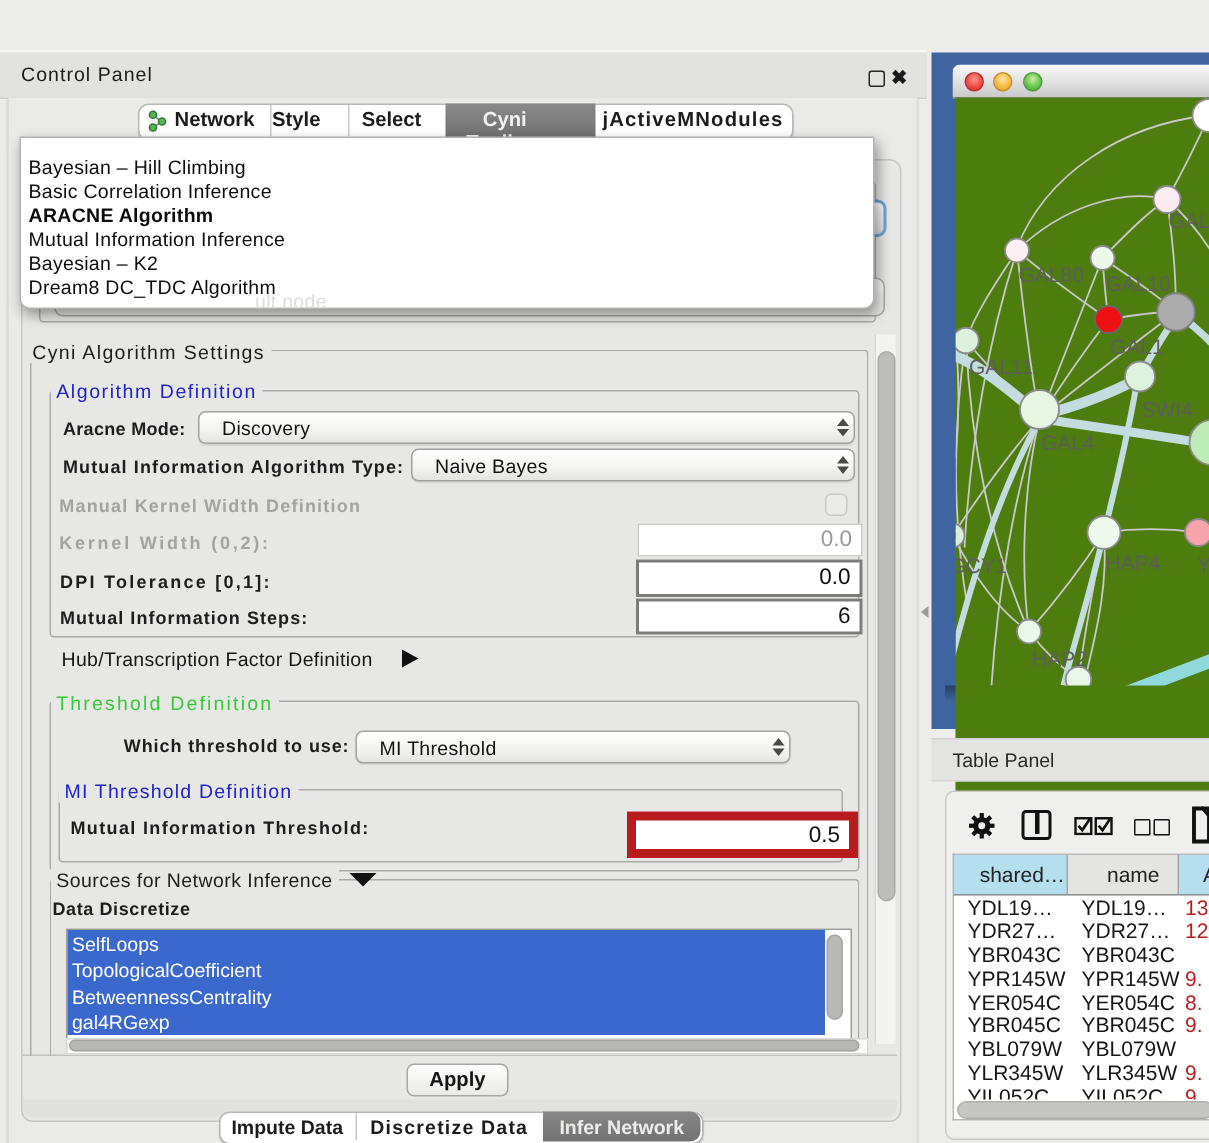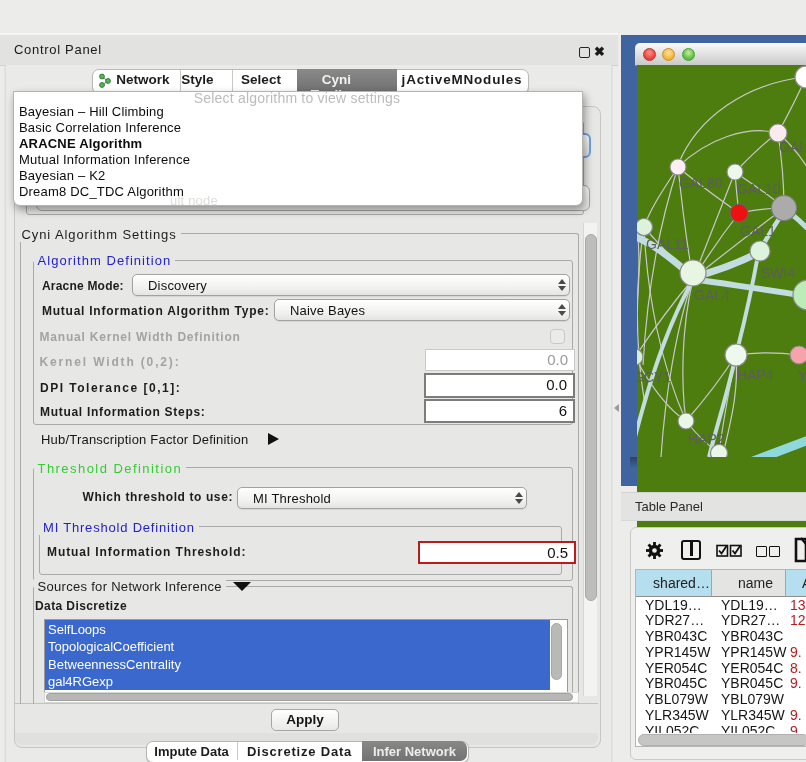--- a/index.html
+++ b/index.html
@@ -91,21 +91,21 @@
   <div class="groupbox" style="left:33px;top:434px;width:538px;height:112px;"></div>
   <div class="gtitle abs" style="left:33.5px;top:428px;color:#33cc33;letter-spacing:1.45px;">Threshold Definition</div>
   <div class="lbl abs" style="left:79px;top:457px;width:154px;text-align:right;letter-spacing:.6px;">Which threshold to use:</div>
   <div class="combo" style="left:237px;top:454px;width:288px;height:20px;">
     <span class="ct">MI Threshold</span>
       <span class="carr" style="top:4px;"></span>
   </div>
   <div class="groupbox" style="left:39px;top:493px;width:521px;height:47px;"></div>
   <div class="gtitle abs" style="left:39px;top:487px;color:#2222cc;letter-spacing:.8px;">MI Threshold Definition</div>
   <div class="lbl abs" style="left:47px;top:512px;letter-spacing:.9px;">Mutual Information Threshold:</div>
-  <div class="fld" style="left:418px;top:508px;width:136px;height:18px;border:2px solid #b91c1c;padding:1px 6px 0 12px;">0.5</div>
+  <div class="fld" style="left:418px;top:508px;width:136px;height:18px;border:6px solid #b91c1c;padding:1px 6px 0 0;">0.5</div>
 
   <div class="abs" style="left:33px;top:553px;width:538px;height:117px;border:1px solid #a9a9a7;border-bottom:none;border-radius:3px 3px 0 0;"></div>
   <div class="gtitle abs" style="left:33.5px;top:546px;letter-spacing:.3px;">Sources for Network Inference</div>
   <div class="abs" style="left:233px;top:549px;width:0;height:0;border-left:9.5px solid transparent;border-right:9.5px solid transparent;border-top:9.5px solid #111;"></div>
   <div class="lbl abs" style="left:35px;top:566px;letter-spacing:.4px;">Data Discretize</div>
   <div class="abs" style="left:44px;top:586px;width:522px;height:72px;background:#fff;border:1px solid #9b9b99;"></div>
   <div class="abs" style="left:45px;top:587px;width:505px;height:70px;background:#3b68cd;"></div>
   <div class="abs" style="left:48px;top:588px;font-size:13px;color:#fff;line-height:17.4px;">SelfLoops<br>TopologicalCoefficient<br>BetweennessCentrality<br>gal4RGexp</div>
   <div class="abs" style="left:551px;top:590px;width:9px;height:55px;background:#b9b9b7;border:1px solid #a6a6a4;border-radius:6px;"></div>
 
@@ -205,21 +205,20 @@
         <text x="57" y="235">GAL4</text>
         <text x="-4" y="317">GCY1</text>
         <text x="100" y="315">HAP4</text>
         <text x="161" y="316">Y</text>
         <text x="51" y="379">HAP2</text>
       </g>
     </svg>
   </div>
 
   <div class="abs" style="left:13px;top:58px;width:568px;height:113px;background:#fff;border:1px solid #b3b3b1;border-radius:0 0 7px 7px;box-shadow:2px 4px 9px rgba(0,0,0,.38);"></div>
-  <div class="abs" style="left:13px;top:57px;width:568px;text-align:center;font-size:14px;color:#bcbcbc;letter-spacing:.2px;">Select algorithm to view settings</div>
   <div class="abs" style="left:170px;top:160px;font-size:13px;color:#dedddc;letter-spacing:.2px;">ult node</div>
   <div class="abs" style="left:19px;top:71px;font-size:13px;color:#0c0c0c;line-height:16.1px;letter-spacing:.2px;">Bayesian – Hill Climbing<br>Basic Correlation Inference<br><b>ARACNE Algorithm</b><br>Mutual Information Inference<br>Bayesian – K2<br>Dream8 DC_TDC Algorithm</div>
 
   <div class="abs" style="left:621px;top:459px;width:185px;height:27px;background:#e3e3e1;border-top:1px solid #d2d2d0;border-bottom:1px solid #d8d8d6;"></div>
   <div class="abs" style="left:635px;top:466px;font-size:13px;color:#2a2a2a;">Table Panel</div>
 
   <div class="abs" style="left:630px;top:494px;width:182px;height:231px;background:#efefed;border:1px solid #c9c9c7;border-radius:6px;"></div>
 
   <svg class="abs" style="left:645px;top:508px;" width="19" height="19" viewBox="0 0 19 19">
     <g fill="#111">

